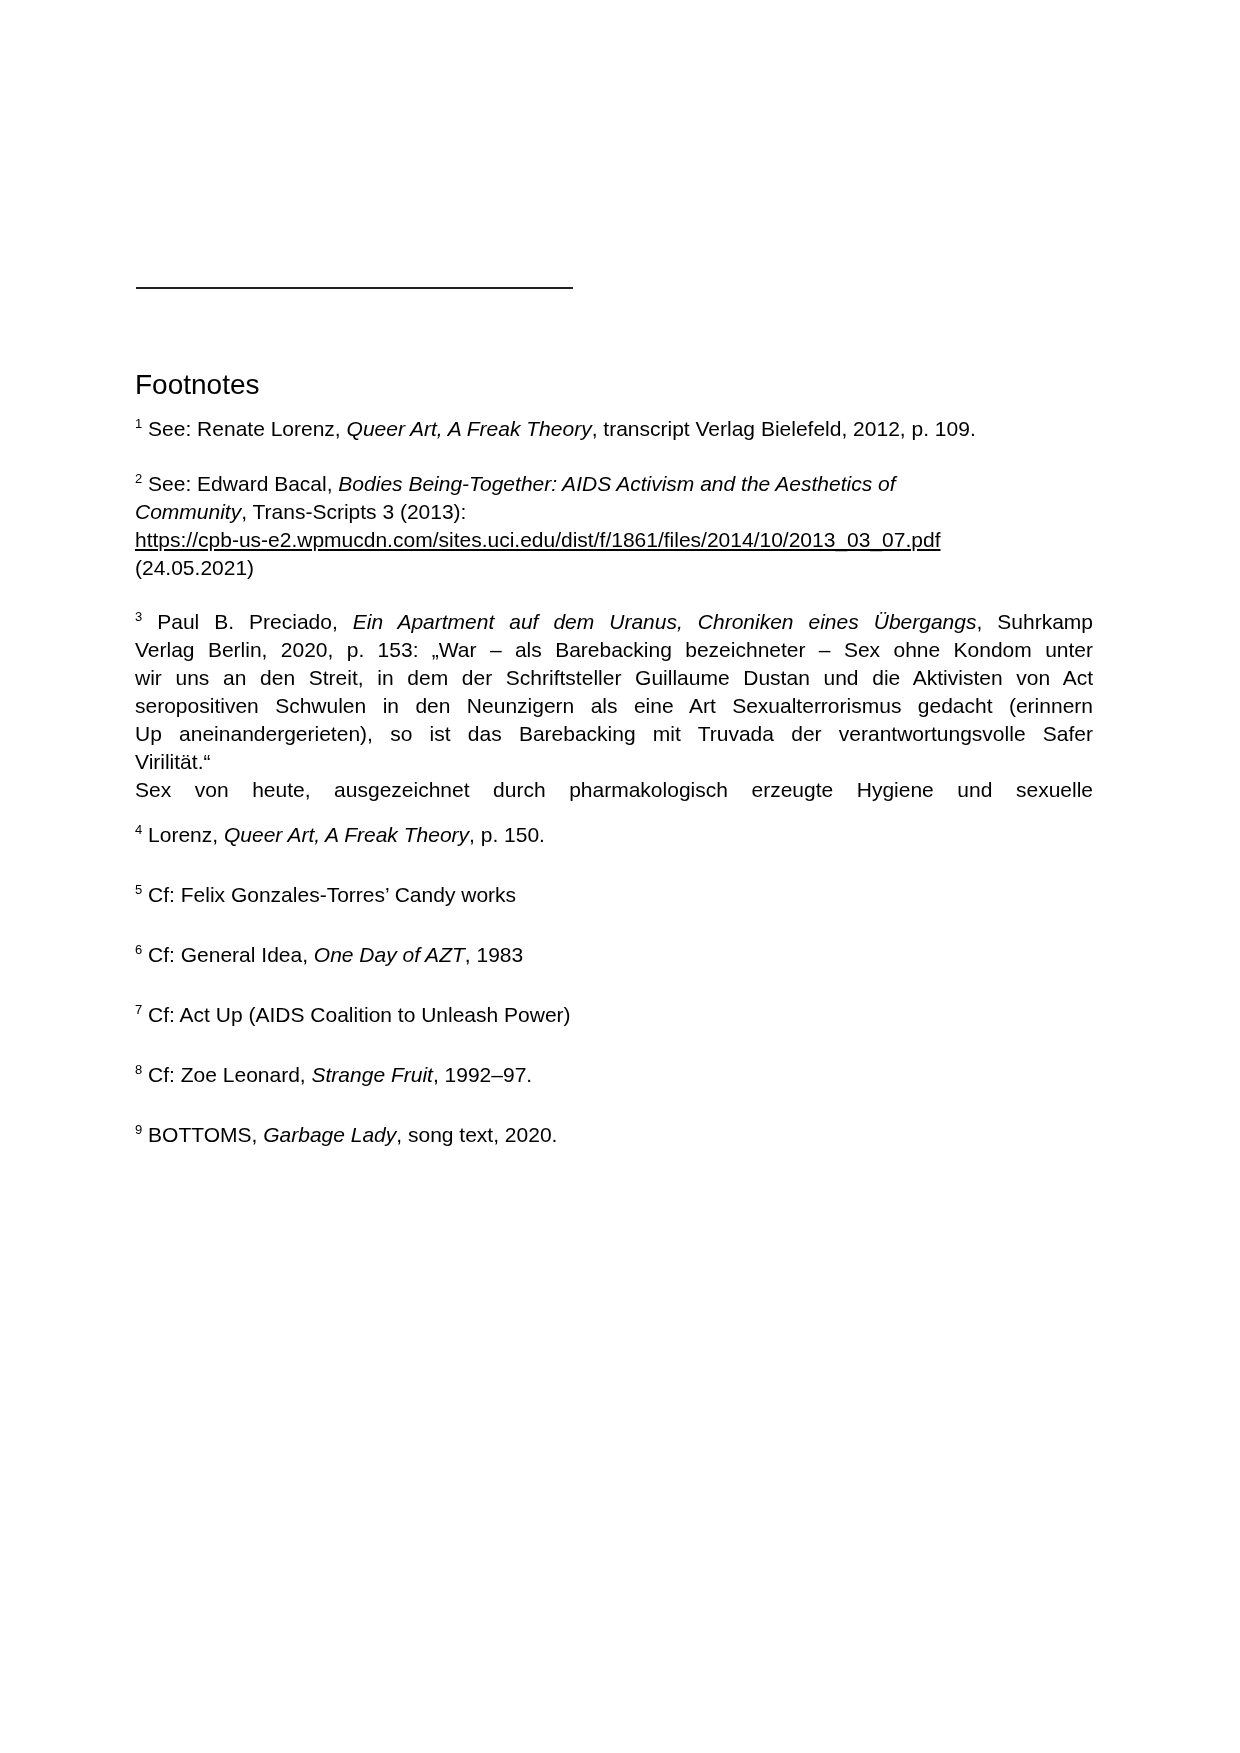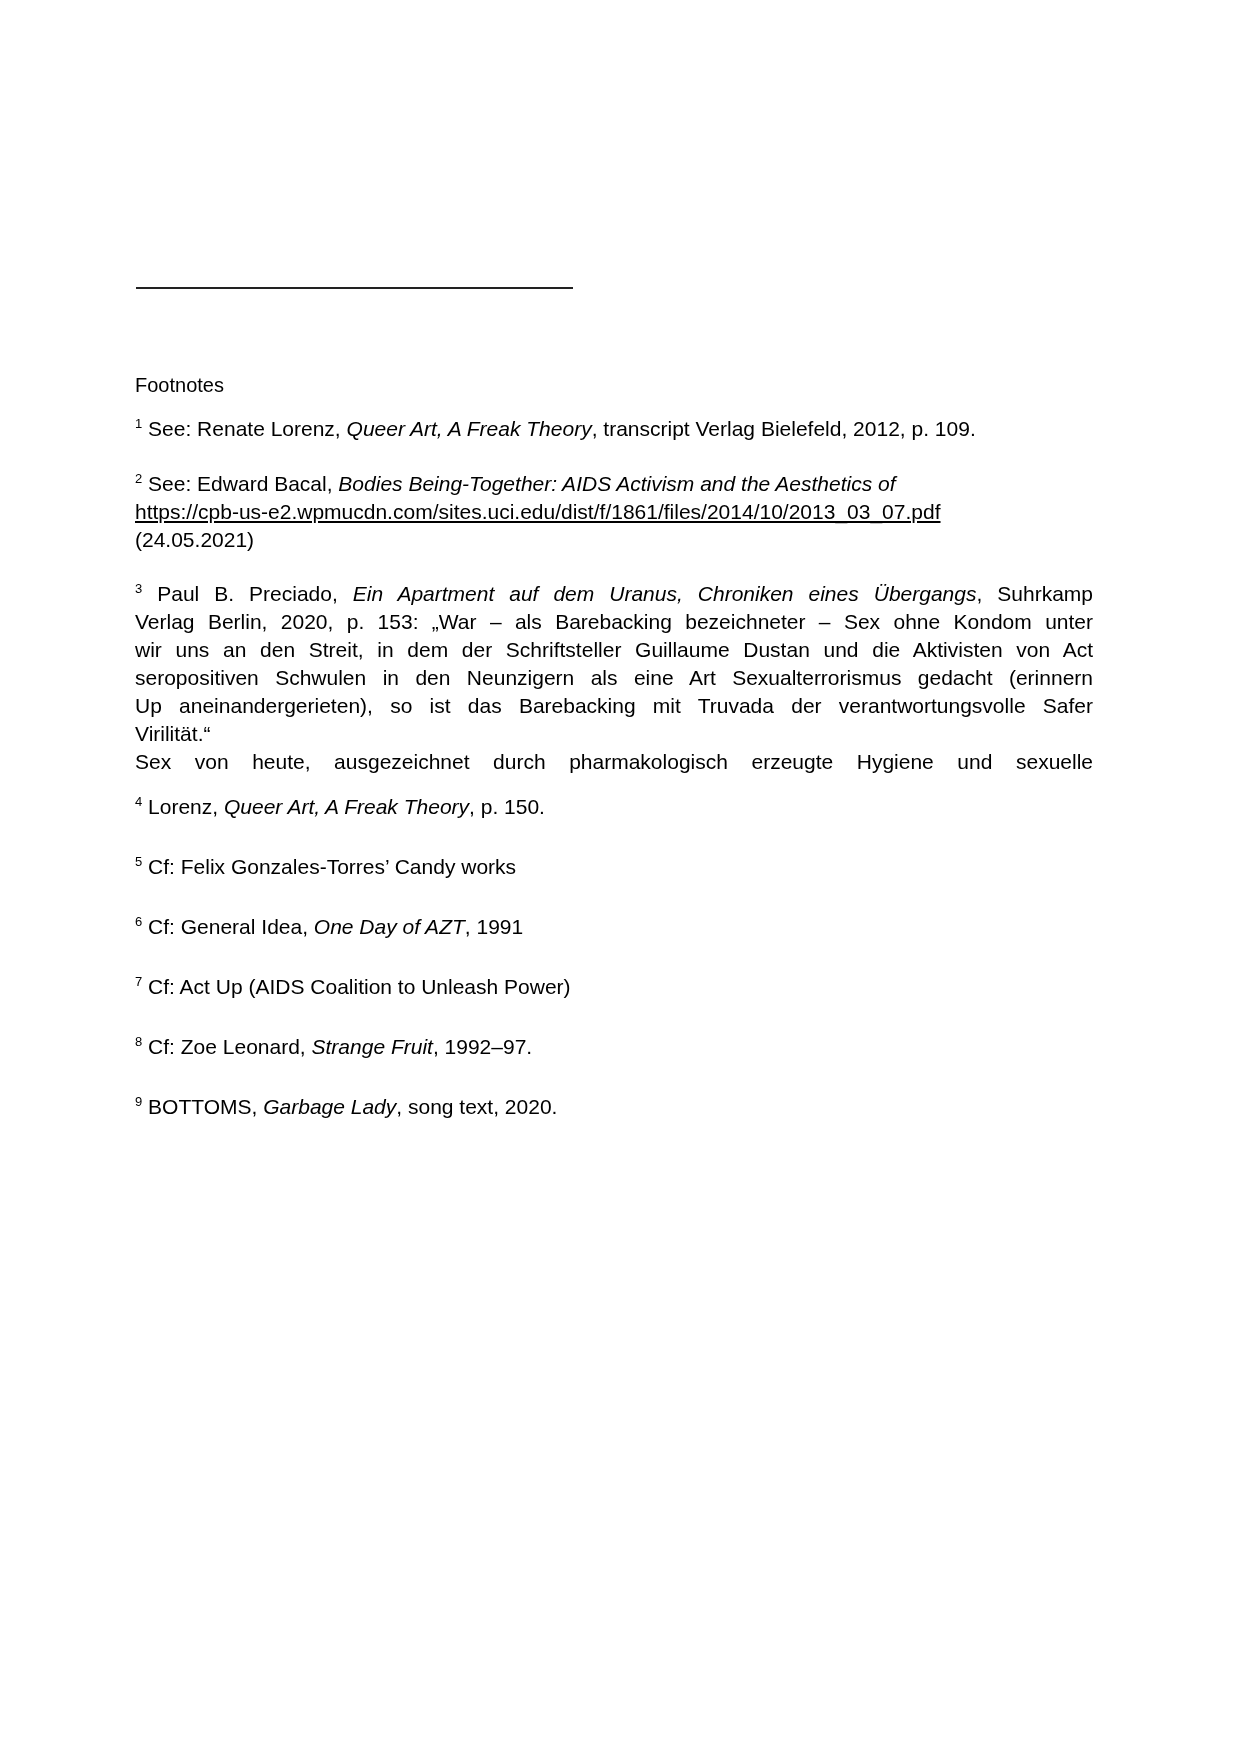--- a/index.html
+++ b/index.html
@@ -26,21 +26,21 @@
   }
   .content {
     position: absolute;
     left: 135px;
     top: 371px;
     width: 958px;
     font-size: 21px;
     line-height: 28px;
   }
   .heading {
-    font-size: 20px;
+    font-size: 28px;
     line-height: 28px;
     margin: 0;
     font-weight: normal;
   }
   .footnote { margin-top: 32px; }
   .footnote:nth-child(1) { margin-top: 16px; }
   .footnote:nth-child(2) { margin-top: 27px; }
   .footnote:nth-child(3) { margin-top: 26px; }
   .footnote:nth-child(4) { margin-top: 17px; }
   .fn-line {
@@ -69,40 +69,41 @@
 <div class="page">
   <div class="separator"></div>
   <div class="content">
     <div class="heading">Footnotes</div>
     <div id="fnlist">
         <div class="footnote">
           <div class="fn-line"><sup class="fn-num">1</sup> <span>See: Renate Lorenz, </span><span class="it">Queer Art, A Freak Theory</span><span>, transcript Verlag Bielefeld, 2012, p. 109.</span></div>
         </div>
         <div class="footnote">
           <div class="fn-line"><sup class="fn-num">2</sup> <span>See: Edward Bacal, </span><span class="it">Bodies Being-Together: AIDS Activism and the Aesthetics of</span></div>
+          <div class="fn-line"><span class="it">Community</span><span>, Trans-Scripts 3 (2013):</span></div>
           <div class="fn-line"><a href="#" class="ul">https://cpb-us-e2.wpmucdn.com/sites.uci.edu/dist/f/1861/files/2014/10/2013_03_07.pdf</a></div>
           <div class="fn-line"><span>(24.05.2021)</span></div>
         </div>
         <div class="footnote">
           <div class="fn-line just"><sup class="fn-num">3</sup> <span>Paul B. Preciado, </span><span class="it">Ein Apartment auf dem Uranus, Chroniken eines Übergangs</span><span>, Suhrkamp</span></div>
           <div class="fn-line just"><span>Verlag Berlin, 2020, p. 153: „War – als Barebacking bezeichneter – Sex ohne Kondom unter</span></div>
           <div class="fn-line just"><span>wir uns an den Streit, in dem der Schriftsteller Guillaume Dustan und die Aktivisten von Act</span></div>
           <div class="fn-line just"><span>seropositiven Schwulen in den Neunzigern als eine Art Sexualterrorismus gedacht (erinnern</span></div>
           <div class="fn-line just"><span>Up aneinandergerieten), so ist das Barebacking mit Truvada der verantwortungsvolle Safer</span></div>
           <div class="fn-line"><span>Virilität.“</span></div>
           <div class="fn-line just"><span>Sex von heute, ausgezeichnet durch pharmakologisch erzeugte Hygiene und sexuelle</span></div>
         </div>
         <div class="footnote">
           <div class="fn-line"><sup class="fn-num">4</sup> <span>Lorenz, </span><span class="it">Queer Art, A Freak Theory</span><span>, p. 150.</span></div>
         </div>
         <div class="footnote">
           <div class="fn-line"><sup class="fn-num">5</sup> <span>Cf: Felix Gonzales-Torres’ Candy works</span></div>
         </div>
         <div class="footnote">
-          <div class="fn-line"><sup class="fn-num">6</sup> <span>Cf: General Idea, </span><span class="it">One Day of AZT</span><span>, 1991</span></div>
+          <div class="fn-line"><sup class="fn-num">6</sup> <span>Cf: General Idea, </span><span class="it">One Day of AZT</span><span>, 1983</span></div>
         </div>
         <div class="footnote">
           <div class="fn-line"><sup class="fn-num">7</sup> <span>Cf: Act Up (AIDS Coalition to Unleash Power)</span></div>
         </div>
         <div class="footnote">
           <div class="fn-line"><sup class="fn-num">8</sup> <span>Cf: Zoe Leonard, </span><span class="it">Strange Fruit</span><span>, 1992–97.</span></div>
         </div>
         <div class="footnote">
           <div class="fn-line"><sup class="fn-num">9</sup> <span>BOTTOMS, </span><span class="it">Garbage Lady</span><span>, song text, 2020.</span></div>
         </div>

